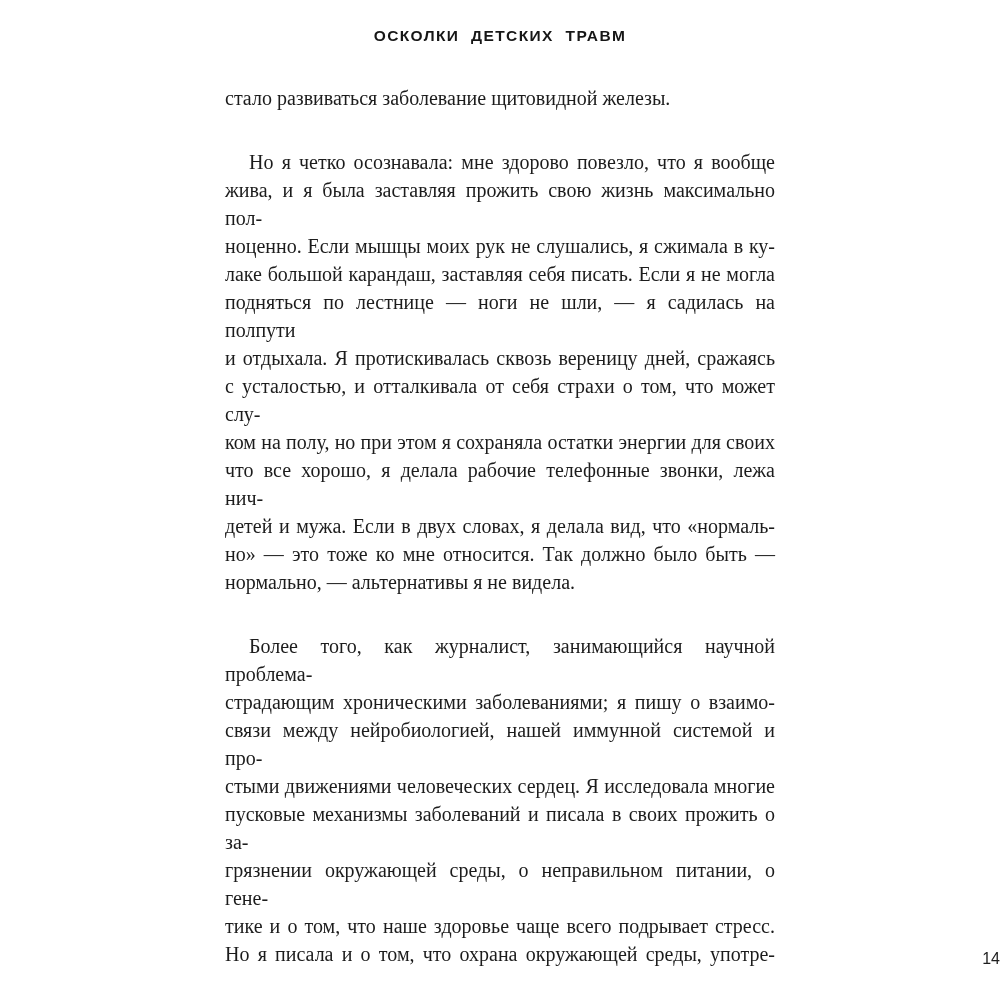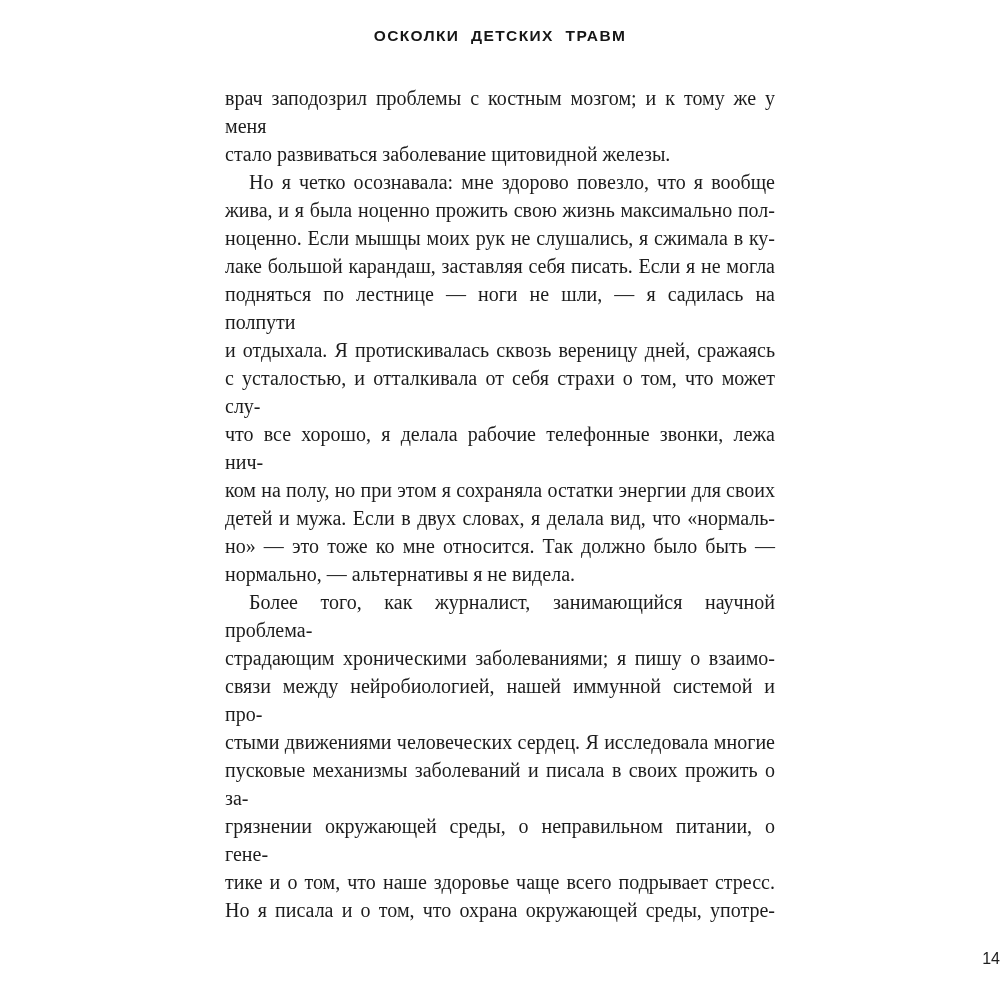--- a/index.html
+++ b/index.html
@@ -41,20 +41,21 @@
     display: block;
     text-align: justify;
     text-align-last: justify;
     white-space: normal;
   }
   .para .line.last {
     text-align-last: left;
   }
   .para.indent .line:first-child {
     text-indent: 24px;
+    margin-top: 36px;
   }
   .folio {
     position: absolute;
     top: 950px;
     left: 0;
     width: 1000px;
     text-align: right;
     font-family: "Liberation Sans", sans-serif;
     font-weight: 500;
     font-size: 16px;
@@ -62,33 +63,32 @@
   }
 </style>
 </head>
 <body>
 
 <div class="page" style="background: rgb(255, 255, 255);">
   <div class="running-head" style="color: rgb(22, 22, 22);">ОСКОЛКИ ДЕТСКИХ ТРАВМ</div>
 
   <div class="text-block" style="color: rgb(28, 28, 28);">
       <p class="para">
-        <span class="line">врач заподозрил проблемы с костным мозгом; и к тому же у меня</span>
         <span class="line last">стало развиваться заболевание щитовидной железы.</span>
       </p>
       <p class="para indent">
         <span class="line">Но я четко осознавала: мне здорово повезло, что я вообще</span>
-        <span class="line">жива, и я была ноценно прожить свою жизнь максимально пол-</span>
+        <span class="line">жива, и я была заставляя прожить свою жизнь максимально пол-</span>
         <span class="line">ноценно. Если мышцы моих рук не слушались, я сжимала в ку-</span>
         <span class="line">лаке большой карандаш, заставляя себя писать. Если я не могла</span>
         <span class="line">подняться по лестнице — ноги не шли, — я садилась на полпути</span>
         <span class="line">и отдыхала. Я протискивалась сквозь вереницу дней, сражаясь</span>
         <span class="line">с усталостью, и отталкивала от себя страхи о том, что может слу-</span>
+        <span class="line">ком на полу, но при этом я сохраняла остатки энергии для своих</span>
         <span class="line">что все хорошо, я делала рабочие телефонные звонки, лежа нич-</span>
-        <span class="line">ком на полу, но при этом я сохраняла остатки энергии для своих</span>
         <span class="line">детей и мужа. Если в двух словах, я делала вид, что «нормаль-</span>
         <span class="line">но» — это тоже ко мне относится. Так должно было быть —</span>
         <span class="line last">нормально, — альтернативы я не видела.</span>
       </p>
       <p class="para indent">
         <span class="line">Более того, как журналист, занимающийся научной проблема-</span>
         <span class="line">страдающим хроническими заболеваниями; я пишу о взаимо-</span>
         <span class="line">связи между нейробиологией, нашей иммунной системой и про-</span>
         <span class="line">стыми движениями человеческих сердец. Я исследовала многие</span>
         <span class="line">пусковые механизмы заболеваний и писала в своих прожить о за-</span>

